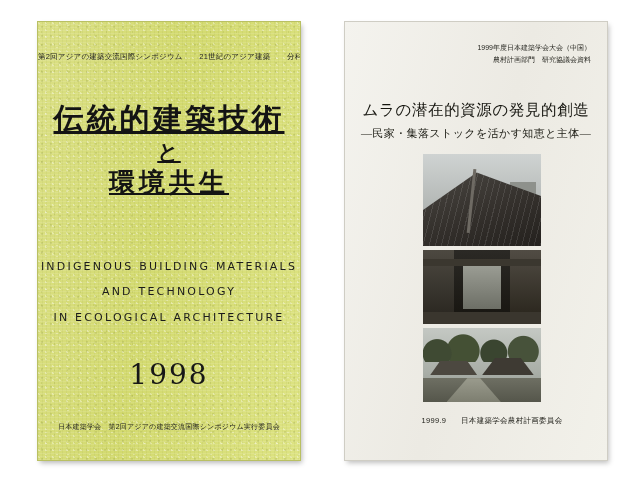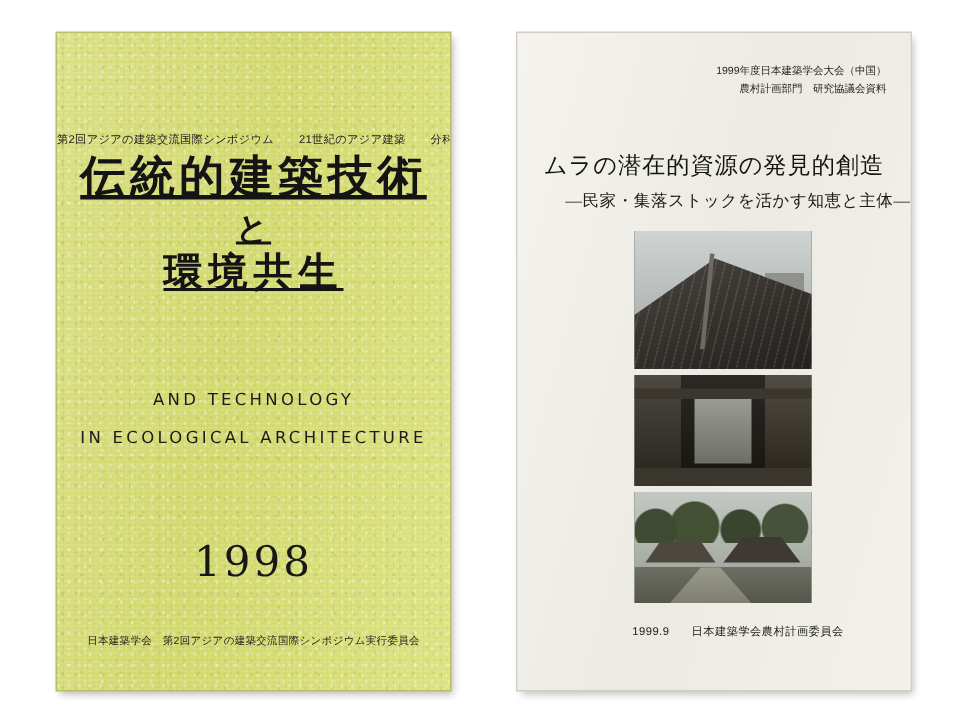--- a/index.html
+++ b/index.html
@@ -50,21 +50,21 @@
     position: absolute;
     top: 30px;
     left: 0;
     right: 0;
     text-align: center;
     font-size: 7.5px;
     color: #1c1c1c;
     letter-spacing: .2px;
     white-space: nowrap;
   }
-  .left-top-line .seg { display: inline-block; margin-top: 36px; }
+  .left-top-line .seg { display: inline-block; }
   .left-top-line .gap { display: inline-block; width: 12px; }
 
   .jp-title {
     position: absolute;
     left: 0; right: 0;
     top: 78px;
     text-align: center;
     color: #141414;
     font-family: "DejaVu Serif", "Liberation Serif", serif;
     font-weight: 700;
@@ -149,21 +149,21 @@
     text-align: center;
     font-family: "DejaVu Serif", "Liberation Serif", serif;
     color: #15150f;
     font-size: 15.5px;
     letter-spacing: .6px;
   }
   .right-subtitle {
     position: absolute;
     top: 104px;
     left: 0; right: 0;
-    text-align: right;
+    text-align: center;
     font-family: Liberation Serif, serif;
     color: #1a1a12;
     font-size: 11px;
     letter-spacing: .4px;
   }
 
   .photo-stack {
     position: absolute;
     left: 78px;
     top: 132px;
@@ -265,20 +265,21 @@
       <span class="seg">分科会F</span>
     </div>
 
     <div class="jp-title">
       <div class="l1">伝統的建築技術</div>
       <div class="l2">と</div>
       <div class="l3">環境共生</div>
     </div>
 
     <div class="en-title">
+      <div>INDIGENOUS BUILDING MATERIALS</div>
       <div>AND TECHNOLOGY</div>
       <div>IN ECOLOGICAL ARCHITECTURE</div>
     </div>
 
     <div class="year">1998</div>
 
     <div class="left-bottom-line">日本建築学会　第2回アジアの建築交流国際シンポジウム実行委員会</div>
   </div>
 
   <div class="cover-right">

